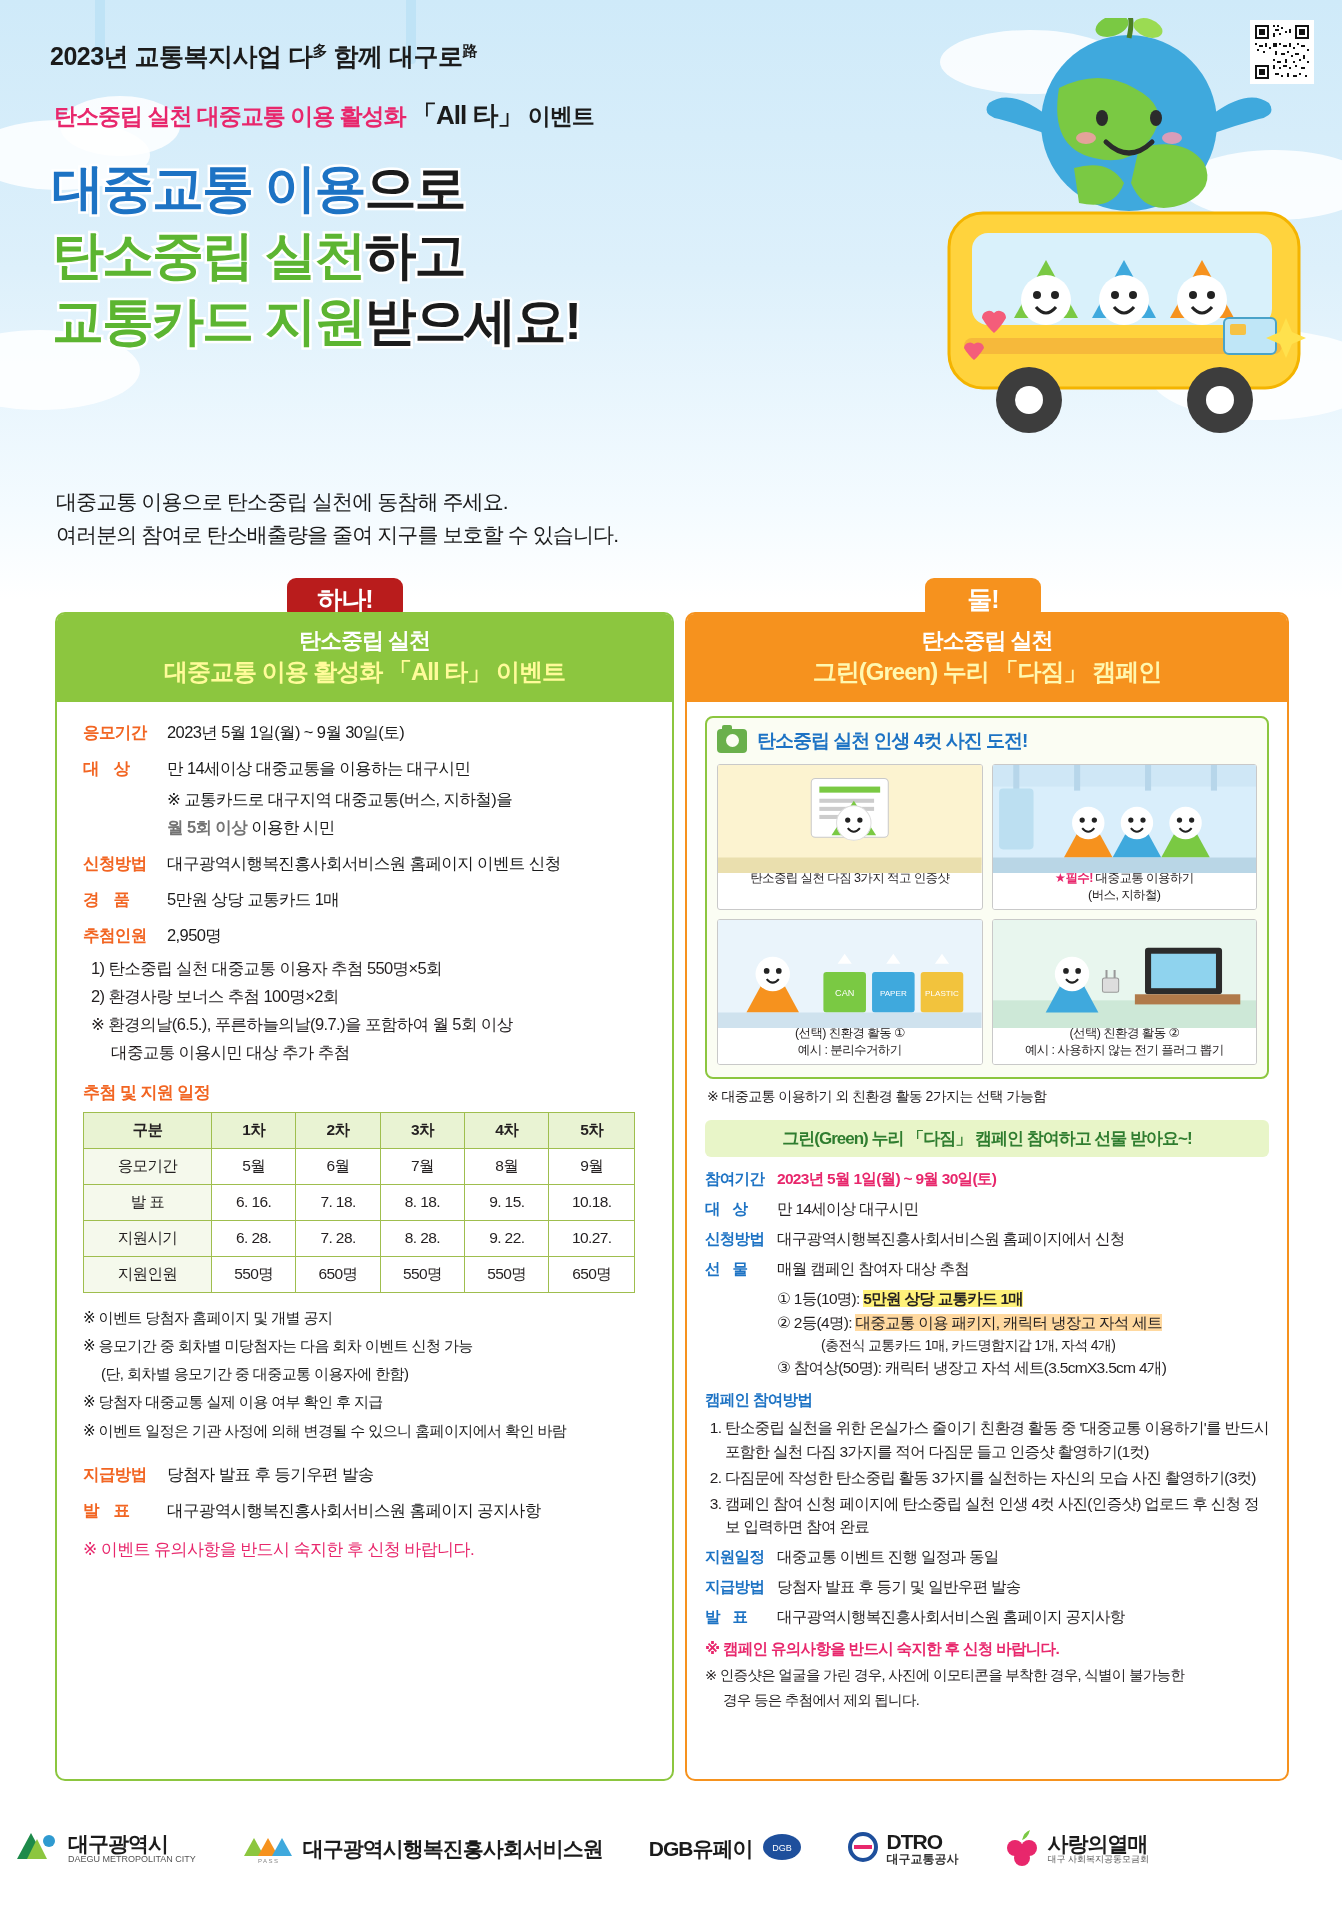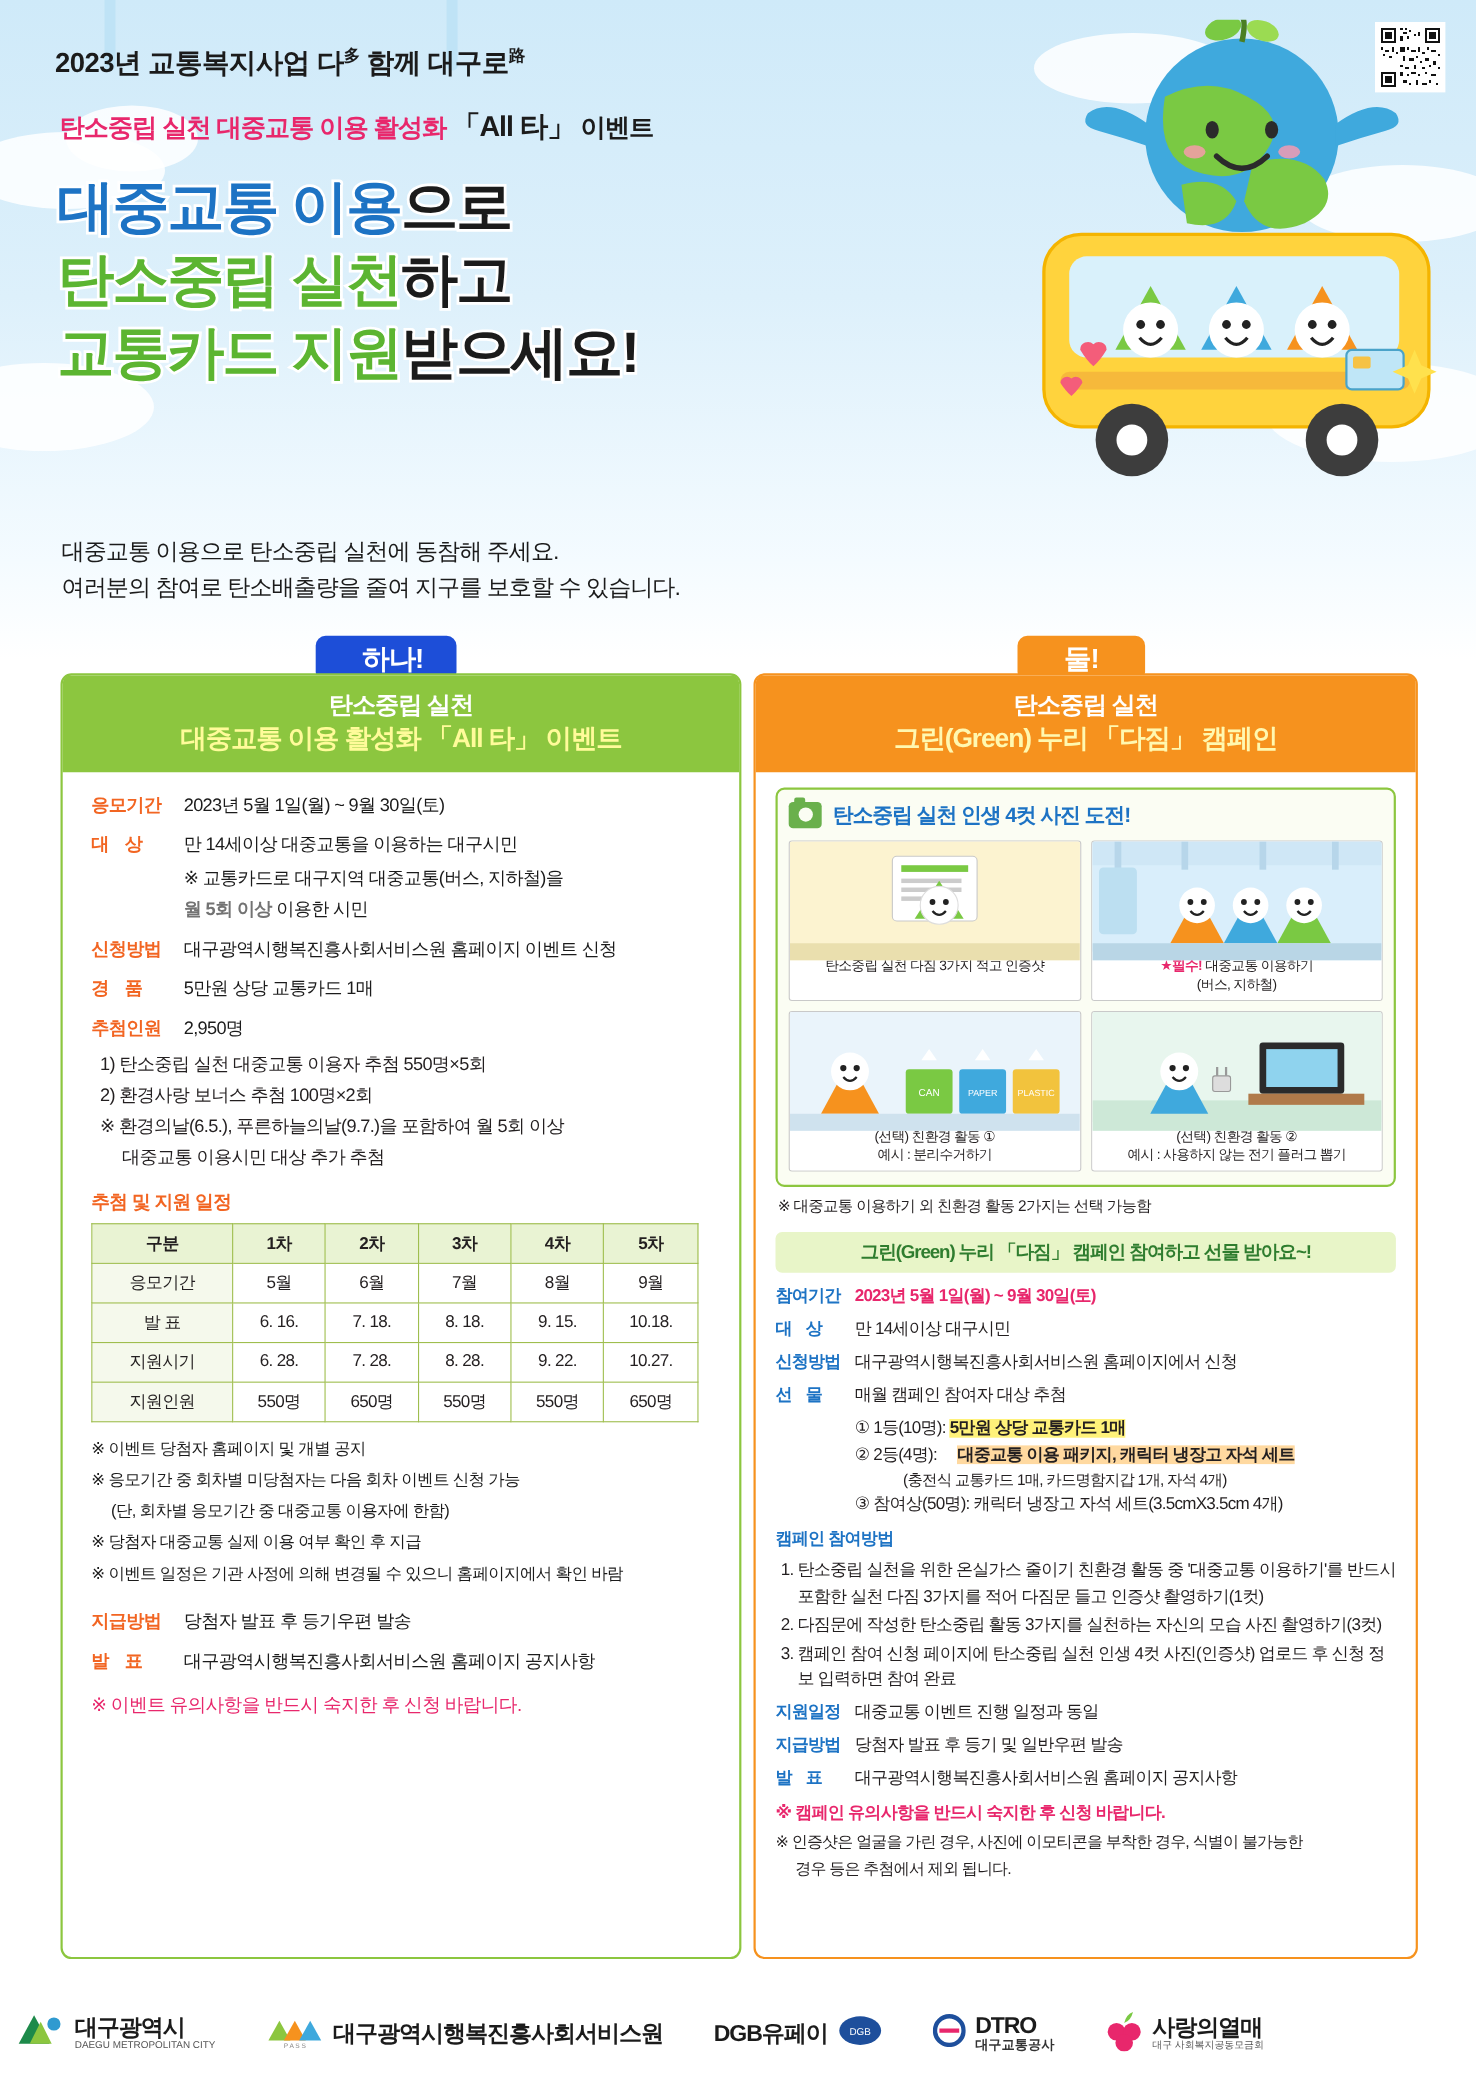--- a/index.html
+++ b/index.html
@@ -47,21 +47,21 @@
   .illus{position:absolute;right:18px;top:18px;width:400px;height:470px;}
   
   .tab{
     position:absolute;width:116px;height:42px;border-radius:9px;
     color:#fff;font-size:25px;font-weight:bold;text-align:center;line-height:42px;letter-spacing:-1px;
   }
   .tab:after{
     content:"";position:absolute;left:50%;bottom:-11px;margin-left:-10px;
     border-left:10px solid transparent;border-right:10px solid transparent;
   }
-  .tab.one{left:287px;top:578px;background:#1d4ed8;padding-left:12px;}
+  .tab.one{left:287px;top:578px;background:#b91c1c;}
   .tab.one:after{border-top:12px solid #7cb82f;}
   .tab.two{left:925px;top:578px;background:#f6921e;}
   .tab.two:after{border-top:12px solid #f6921e;}
   
   .panel{position:absolute;top:612px;border-radius:10px;background:#ffffff;}
   .panel.left{left:55px;width:615px;height:1165px;border:2px solid #8cc63f;}
   .panel.right{left:685px;width:600px;height:1165px;border:2px solid #f6921e;}
   .panel-head{
     margin:0;border-radius:7px 7px 0 0;color:#ffffff;text-align:center;
     font-size:22px;font-weight:bold;line-height:1.35;padding:12px 0 14px;letter-spacing:-1px;
@@ -103,21 +103,21 @@
   .green-banner{
     margin:14px 0 10px;text-align:center;background:#e8f5c8;border-radius:6px;
     padding:7px 0;font-size:17px;font-weight:bold;color:#2f7d2f;letter-spacing:-1px;
   }
   .rlist{font-size:15.5px;letter-spacing:-0.7px;line-height:1.55;}
   .rrow{display:flex;margin-bottom:6px;}
   .rlbl{color:#1d73c4;font-weight:bold;width:72px;flex:none;}
   .rlbl.sp{letter-spacing:12px;}
   .rval{flex:1;}
   .hl-y{background:#fff27a;font-weight:bold;}
-  .hl-o{background:#ffd9a0;font-weight:bold;margin-left:15px;}
+  .hl-o{background:#ffd9a0;font-weight:normal;}
   .indent{margin-left:72px;}
   .how-title{color:#1d73c4;font-weight:bold;margin:8px 0 4px;}
   .how li{margin-bottom:3px;}
   ol.how{margin:0;padding-left:20px;font-size:15.5px;letter-spacing:-0.7px;line-height:1.5;}
   .pink{color:#e8276c;font-weight:bold;}
   .rwarn{color:#e8276c;font-weight:bold;margin-top:8px;font-size:15.5px;}
   .rnote{font-size:14.5px;margin-top:4px;line-height:1.5;letter-spacing:-0.7px;}
   
   .footer{position:absolute;left:0;top:1790px;width:1160px;height:117px;background:#ffffff;}
   .logos{display:flex;align-items:center;justify-content:center;gap:46px;height:117px;}

